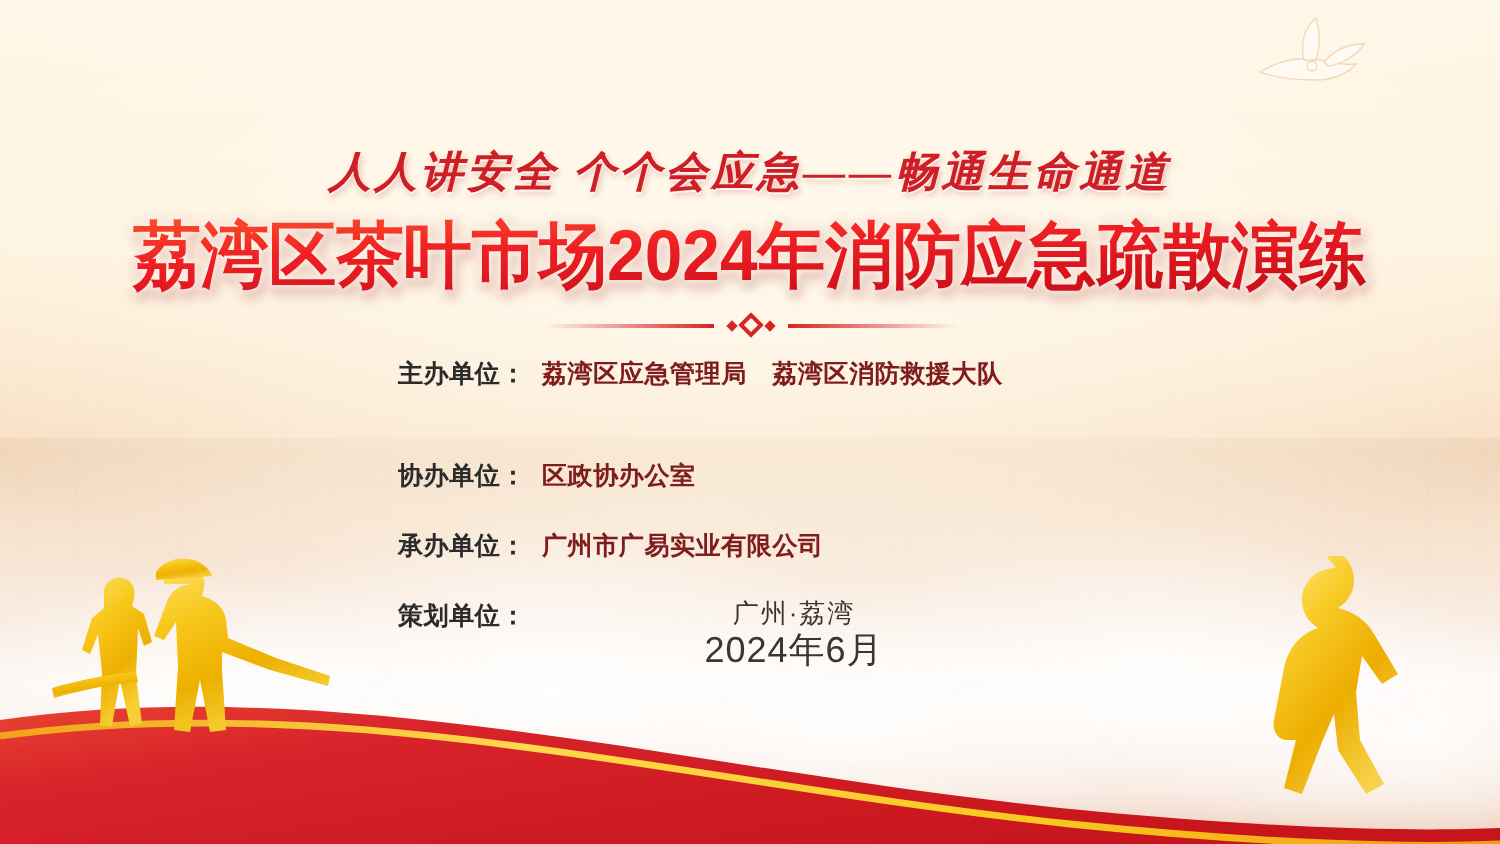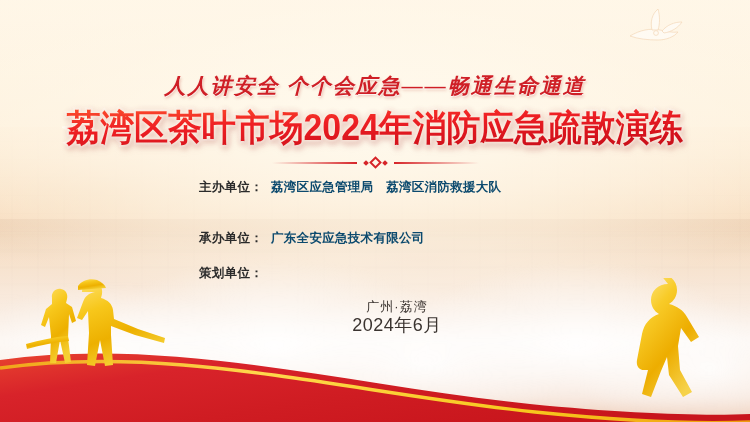--- a/index.html
+++ b/index.html
@@ -140,21 +140,21 @@
     display:flex; flex-direction:column; align-items:center; gap:16px;
   }
   .org-row{ display:flex; width:392px; line-height:19px; }
   .org-label{
     width:84px; text-align:right;
     font-size:12.5px; font-weight:700; color:#2b2b2b;
     letter-spacing:.3px; white-space:nowrap;
   }
   .org-value{
     flex:1; padding-left:8px;
-    font-size:12.5px; font-weight:700; color:#0c4a6e;
+    font-size:12.5px; font-weight:700; color:#7f1d1d;
     letter-spacing:.3px; white-space:nowrap;
   }
   .org-value.cont{ padding-left:8px; }
 
   .footer{
     position:absolute; left:0; right:0; top:297px;
     text-align:center;
     padding-left:44px;
   }
   .footer .place{
@@ -274,22 +274,26 @@
 
     <div class="org-block">
       <div class="org-row">
         <span class="org-label">主办单位：</span>
         <span class="org-value">荔湾区应急管理局　荔湾区消防救援大队</span>
       </div>
       <div class="org-row">
         <span class="org-label"></span>
       </div>
       <div class="org-row">
+        <span class="org-label">协办单位：</span>
+        <span class="org-value">区政协办公室</span>
+      </div>
+      <div class="org-row">
         <span class="org-label">承办单位：</span>
-        <span class="org-value">广东全安应急技术有限公司</span>
+        <span class="org-value">广州市广易实业有限公司</span>
       </div>
       <div class="org-row">
         <span class="org-label">策划单位：</span>
       </div>
     </div>
 
     <div class="footer">
       <div class="place">广州·荔湾</div>
       <div class="date">2024年6月</div>
     </div>

